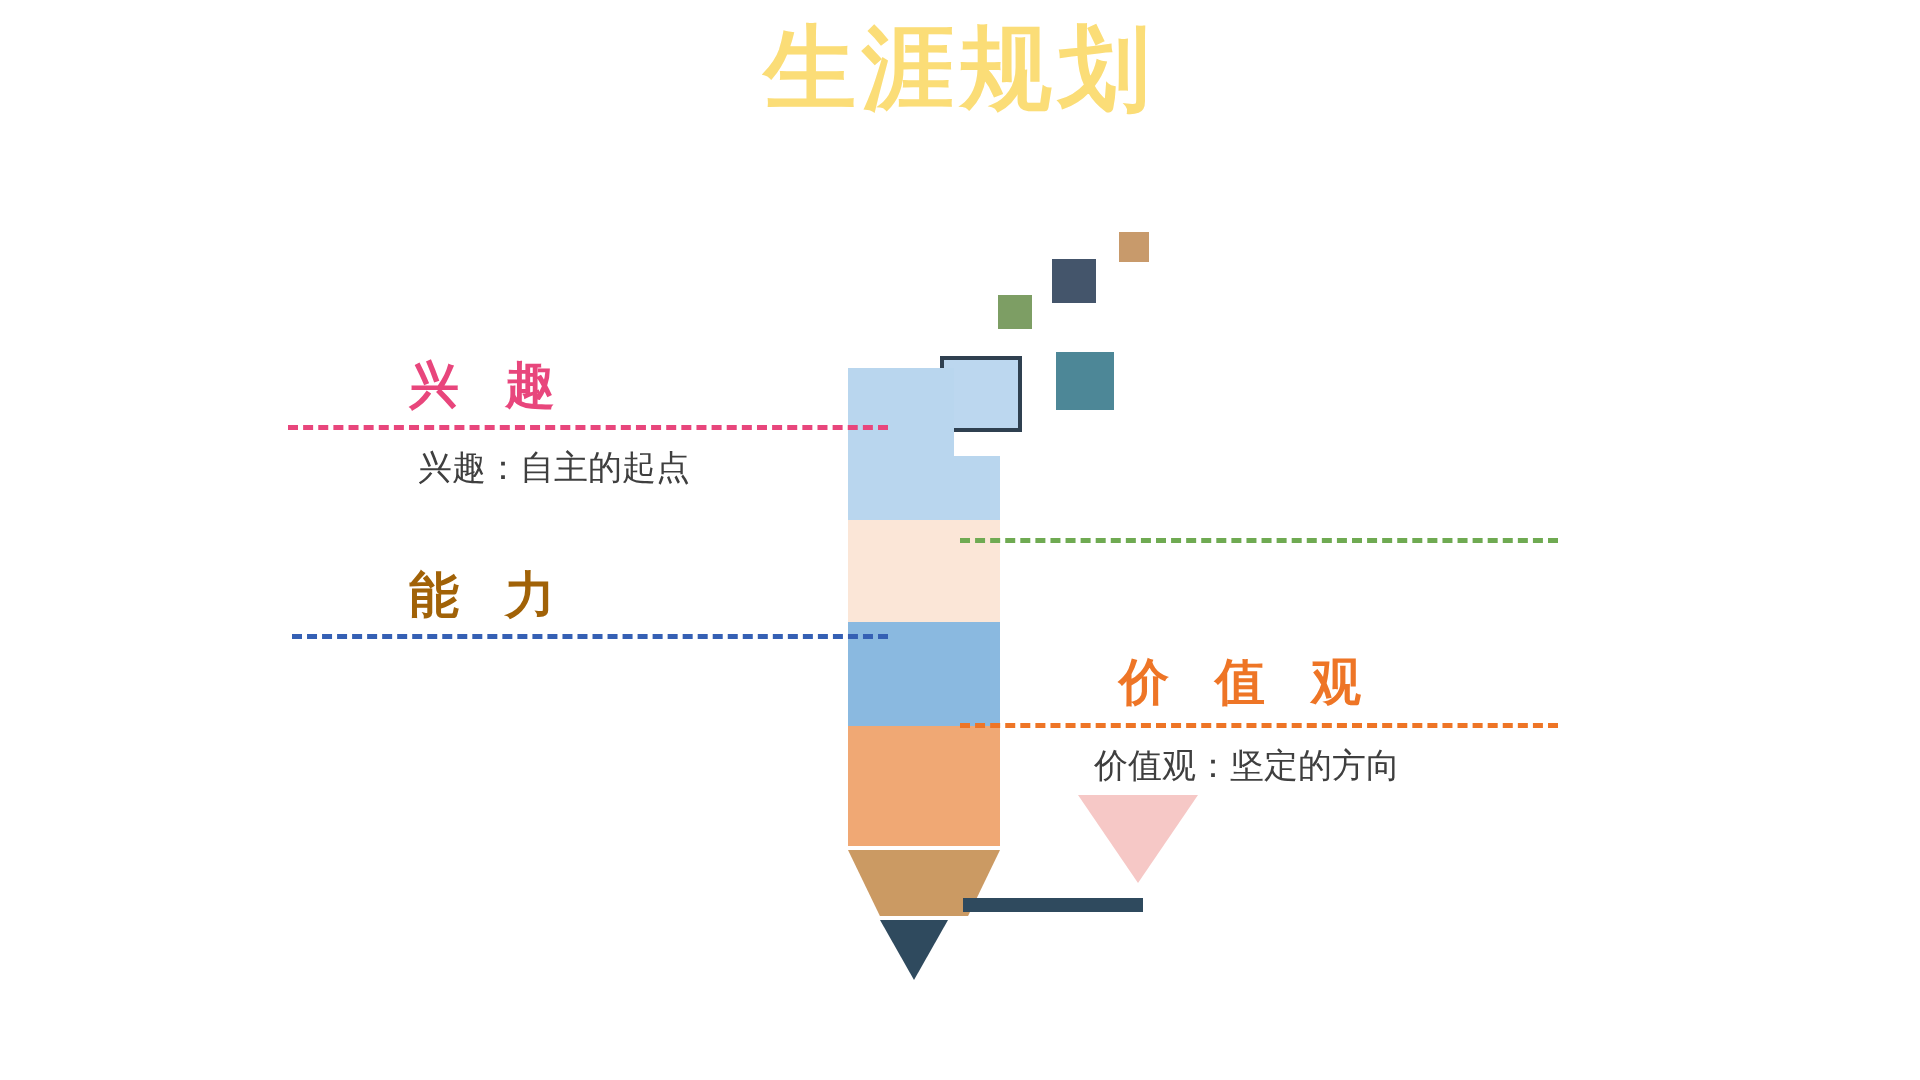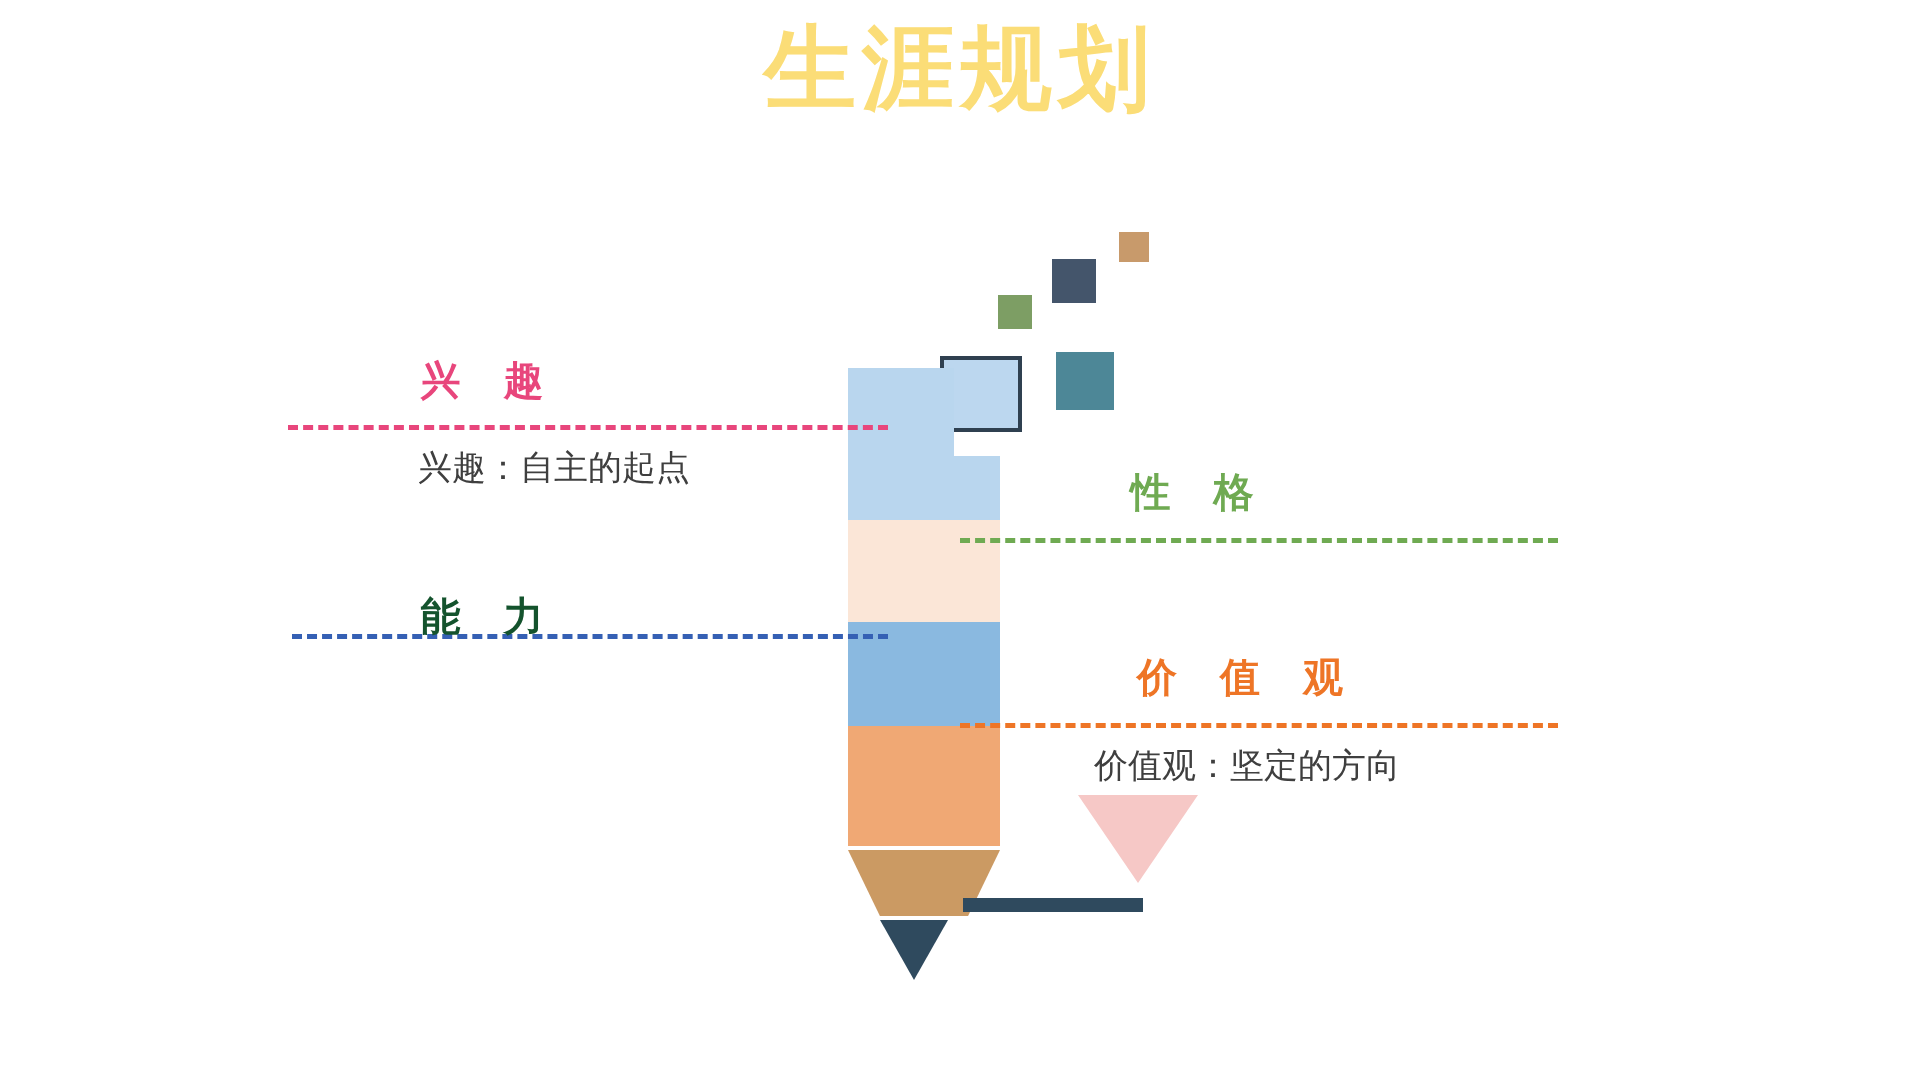--- a/index.html
+++ b/index.html
@@ -127,40 +127,40 @@
     border-top-style: dashed;
   }
   #dash-interest  { left: 288px;  top: 425px; width: 600px;  border-top-color: #e8467c; }
   #dash-ability   { left: 292px;  top: 634px; width: 596px;  border-top-color: #3560b4; }
   #dash-character { left: 960px;  top: 538px; width: 598px;  border-top-color: #6faa52; }
   #dash-values    { left: 960px;  top: 723px; width: 598px;  border-top-color: #ee7526; }
 
   
   .sec-heading {
     position: absolute;
-    font-size: 40px;
+    font-size: 50px;
     font-weight: 700;
     letter-spacing: 16px;
     white-space: nowrap;
     line-height: 1;
   }
   .sec-caption {
     position: absolute;
     font-size: 34px;
     font-weight: 400;
     color: #3f3f3f;
     white-space: nowrap;
     line-height: 1;
   }
 
   
   #heading-interest  { left: 290px; top: 360px; width: 400px; text-align: center; color: #e8467c; }
   #caption-interest  { left: 290px; top: 450px; width: 400px; text-align: right; }
 
-  #heading-ability   { left: 290px; top: 570px; width: 400px; text-align: center; color: #14532d; margin-top: 26px; }
+  #heading-ability   { left: 290px; top: 570px; width: 400px; text-align: center; color: #a16207; }
   #caption-ability   { left: 290px; top: 660px; width: 400px; text-align: center; }
 
   
   #heading-character { left: 1000px; top: 472px; width: 400px; text-align: center; color: #6faa52; }
   #caption-character { left: 1000px; top: 562px; width: 400px; text-align: center; }
 
   #heading-values    { left: 1000px; top: 657px; width: 400px; text-align: center; color: #ee7526; padding-left: 48px; }
   #caption-values    { left: 1000px; top: 748px; width: 400px; text-align: right; }
 </style>
 </head>
@@ -192,18 +192,17 @@
   <div class="dash-line" id="dash-interest"></div>
   <div class="dash-line" id="dash-ability"></div>
   <div class="dash-line" id="dash-character"></div>
   <div class="dash-line" id="dash-values"></div>
 
   <div class="sec-heading" id="heading-interest">兴  趣</div>
   <div class="sec-caption" id="caption-interest">兴趣：自主的起点</div>
 
   <div class="sec-heading" id="heading-ability">能  力</div>
 
-  <div class="sec-heading" id="heading-character">性  格</div>
 
   <div class="sec-heading" id="heading-values">价 值 观</div>
   <div class="sec-caption" id="caption-values">价值观：坚定的方向</div>
 
 </div>
 
 </body></html>

